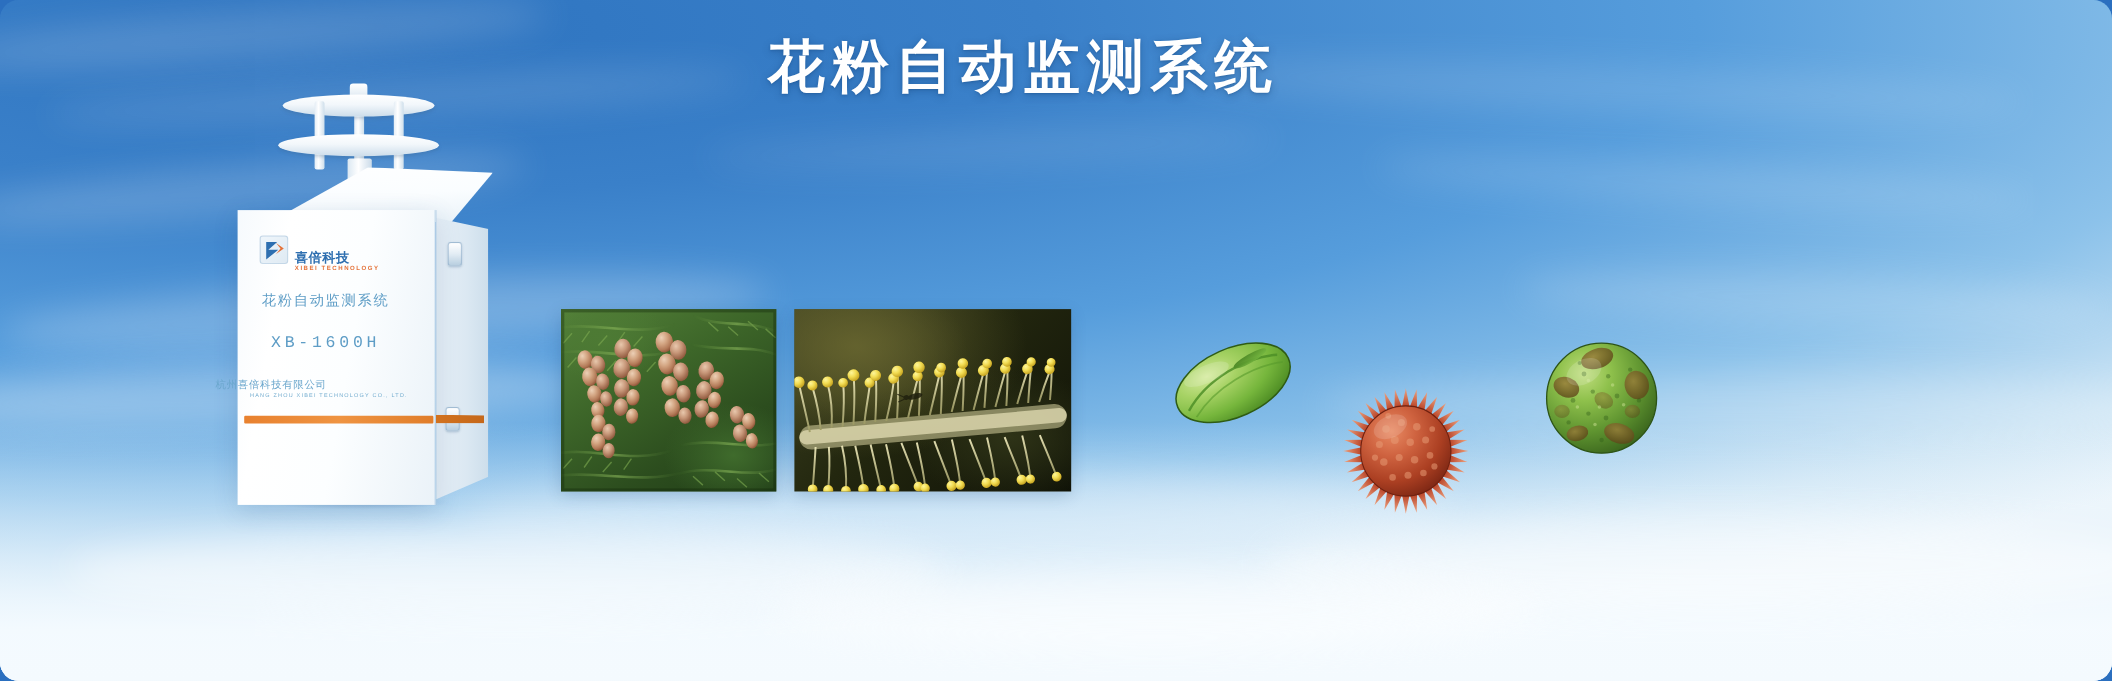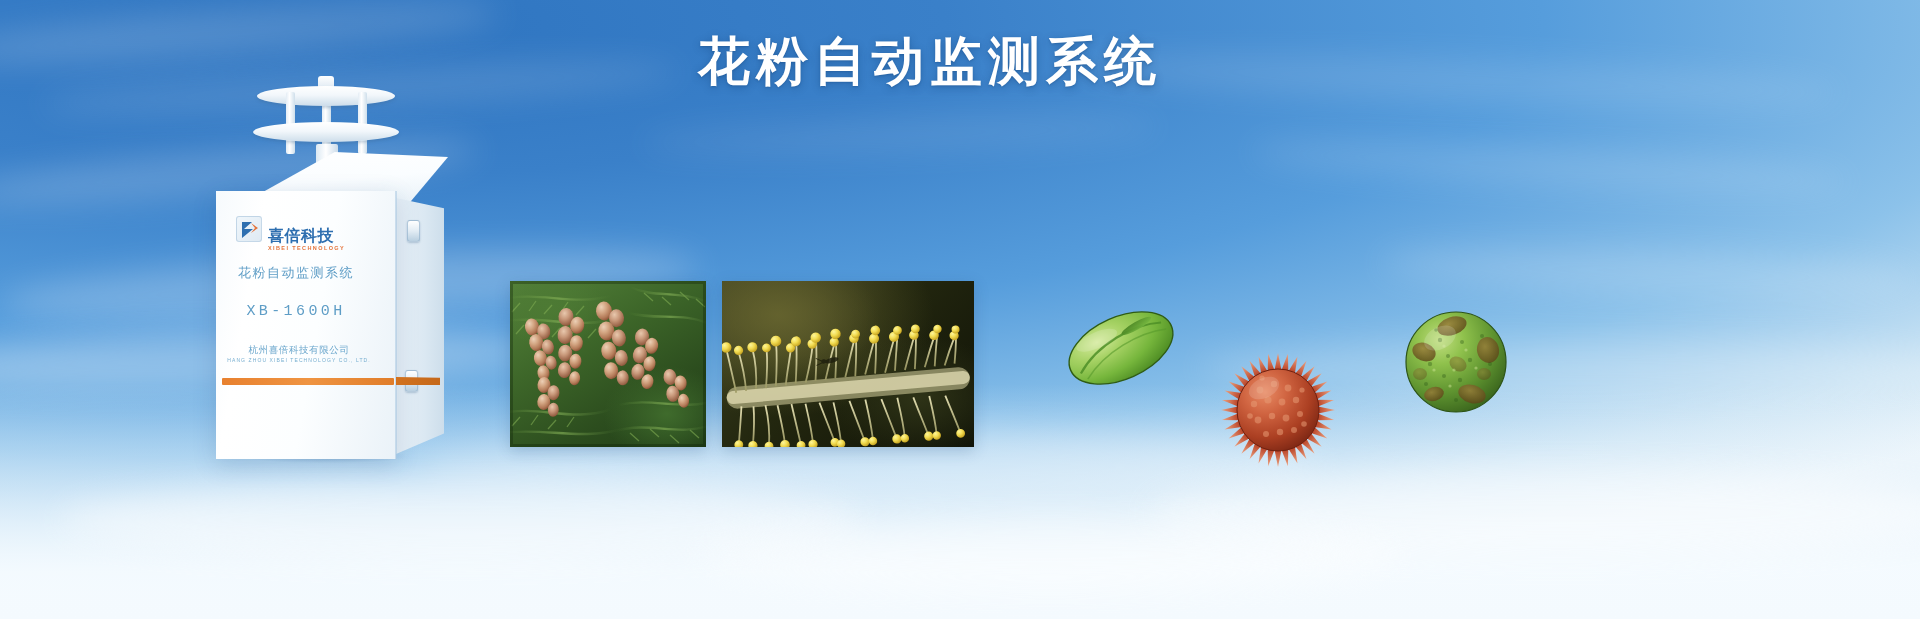--- a/index.html
+++ b/index.html
@@ -8,20 +8,21 @@
     width: 1920px; height: 619px;
     overflow: hidden;
     background: #2b6fbf;
     font-family: "Liberation Sans", "DejaVu Sans", sans-serif;
   }
 
   .banner {
     position: relative;
     width: 1920px; height: 619px;
     overflow: hidden;
+    border-radius: 17px;
   }
 
   
   .sky {
     position:absolute; inset:0;
     background:
       radial-gradient(120% 95% at 18% 4%,  #2e74c0 0%, #3a80c9 26%, #569ddc 52%, #8cc2ea 74%, #cfe6f5 90%, #eef6fb 100%),
       linear-gradient(178deg, #2d73bf 0%, #4a90d2 32%, #7cb6e4 60%, #bcdcf1 82%, #eaf4fb 100%);
   }
   .sky-bottom-haze {
@@ -154,41 +155,41 @@
   .logo-block { position:absolute; left:40px; top:128px; display:flex; align-items:center; gap:6px; }
   .logo-mark {
     width:26px; height:26px; border-radius:3px;
     background: linear-gradient(135deg,#eff6fb,#dfeaf3);
     position:relative; overflow:hidden;
     border:1px solid rgba(160,190,215,.5);
   }
   .logo-mark svg { position:absolute; left:2px; top:2px; }
   .logo-text { line-height:1; }
   .logo-cn {
-    font-size:16px; font-weight:700; color:#2e6fb0; letter-spacing:.5px;
+    font-size:12px; font-weight:700; color:#2e6fb0; letter-spacing:.5px;
     font-family:"DejaVu Sans","Liberation Sans",sans-serif;
     margin-top:22px;
   }
   .logo-en {
     font-size:5.5px; color:#e4733a; letter-spacing:1.4px; margin-top:2px; font-weight:700;
     font-family:"Liberation Sans",sans-serif;
   }
 
   .dev-line1 {
     position:absolute; left:0; top:186px; width:200px; text-align:center;
     font-size:13px; letter-spacing:1.5px; color:#5e9dc6; font-weight:500;
     font-family:"DejaVu Sans","Liberation Sans",sans-serif;
   }
   .dev-line2 {
     position:absolute; left:0; top:225px; width:200px; text-align:center;
     font-size:15px; letter-spacing:3.4px; color:#5e9dc6; font-weight:500;
     font-family:"Liberation Mono","DejaVu Sans Mono",monospace;
   }
   .dev-line3 {
-    position:absolute; left:0; top:266px; width:206px; text-align:center;
+    position:absolute; left:0; top:266px; width:206px; 
     font-size:9.5px; letter-spacing:.6px; color:#6aa6cc;
     font-family:"DejaVu Sans","Liberation Sans",sans-serif;
   }
   .dev-line4 {
     position:absolute; left:0; top:279px; width:206px; text-align:center;
     font-size:5px; letter-spacing:1.1px; color:#76aed0;
     font-family:"Liberation Sans",sans-serif;
   }
   .orange-strip {
     position:absolute; left:26px; top:300px; width:172px; height:7px;

